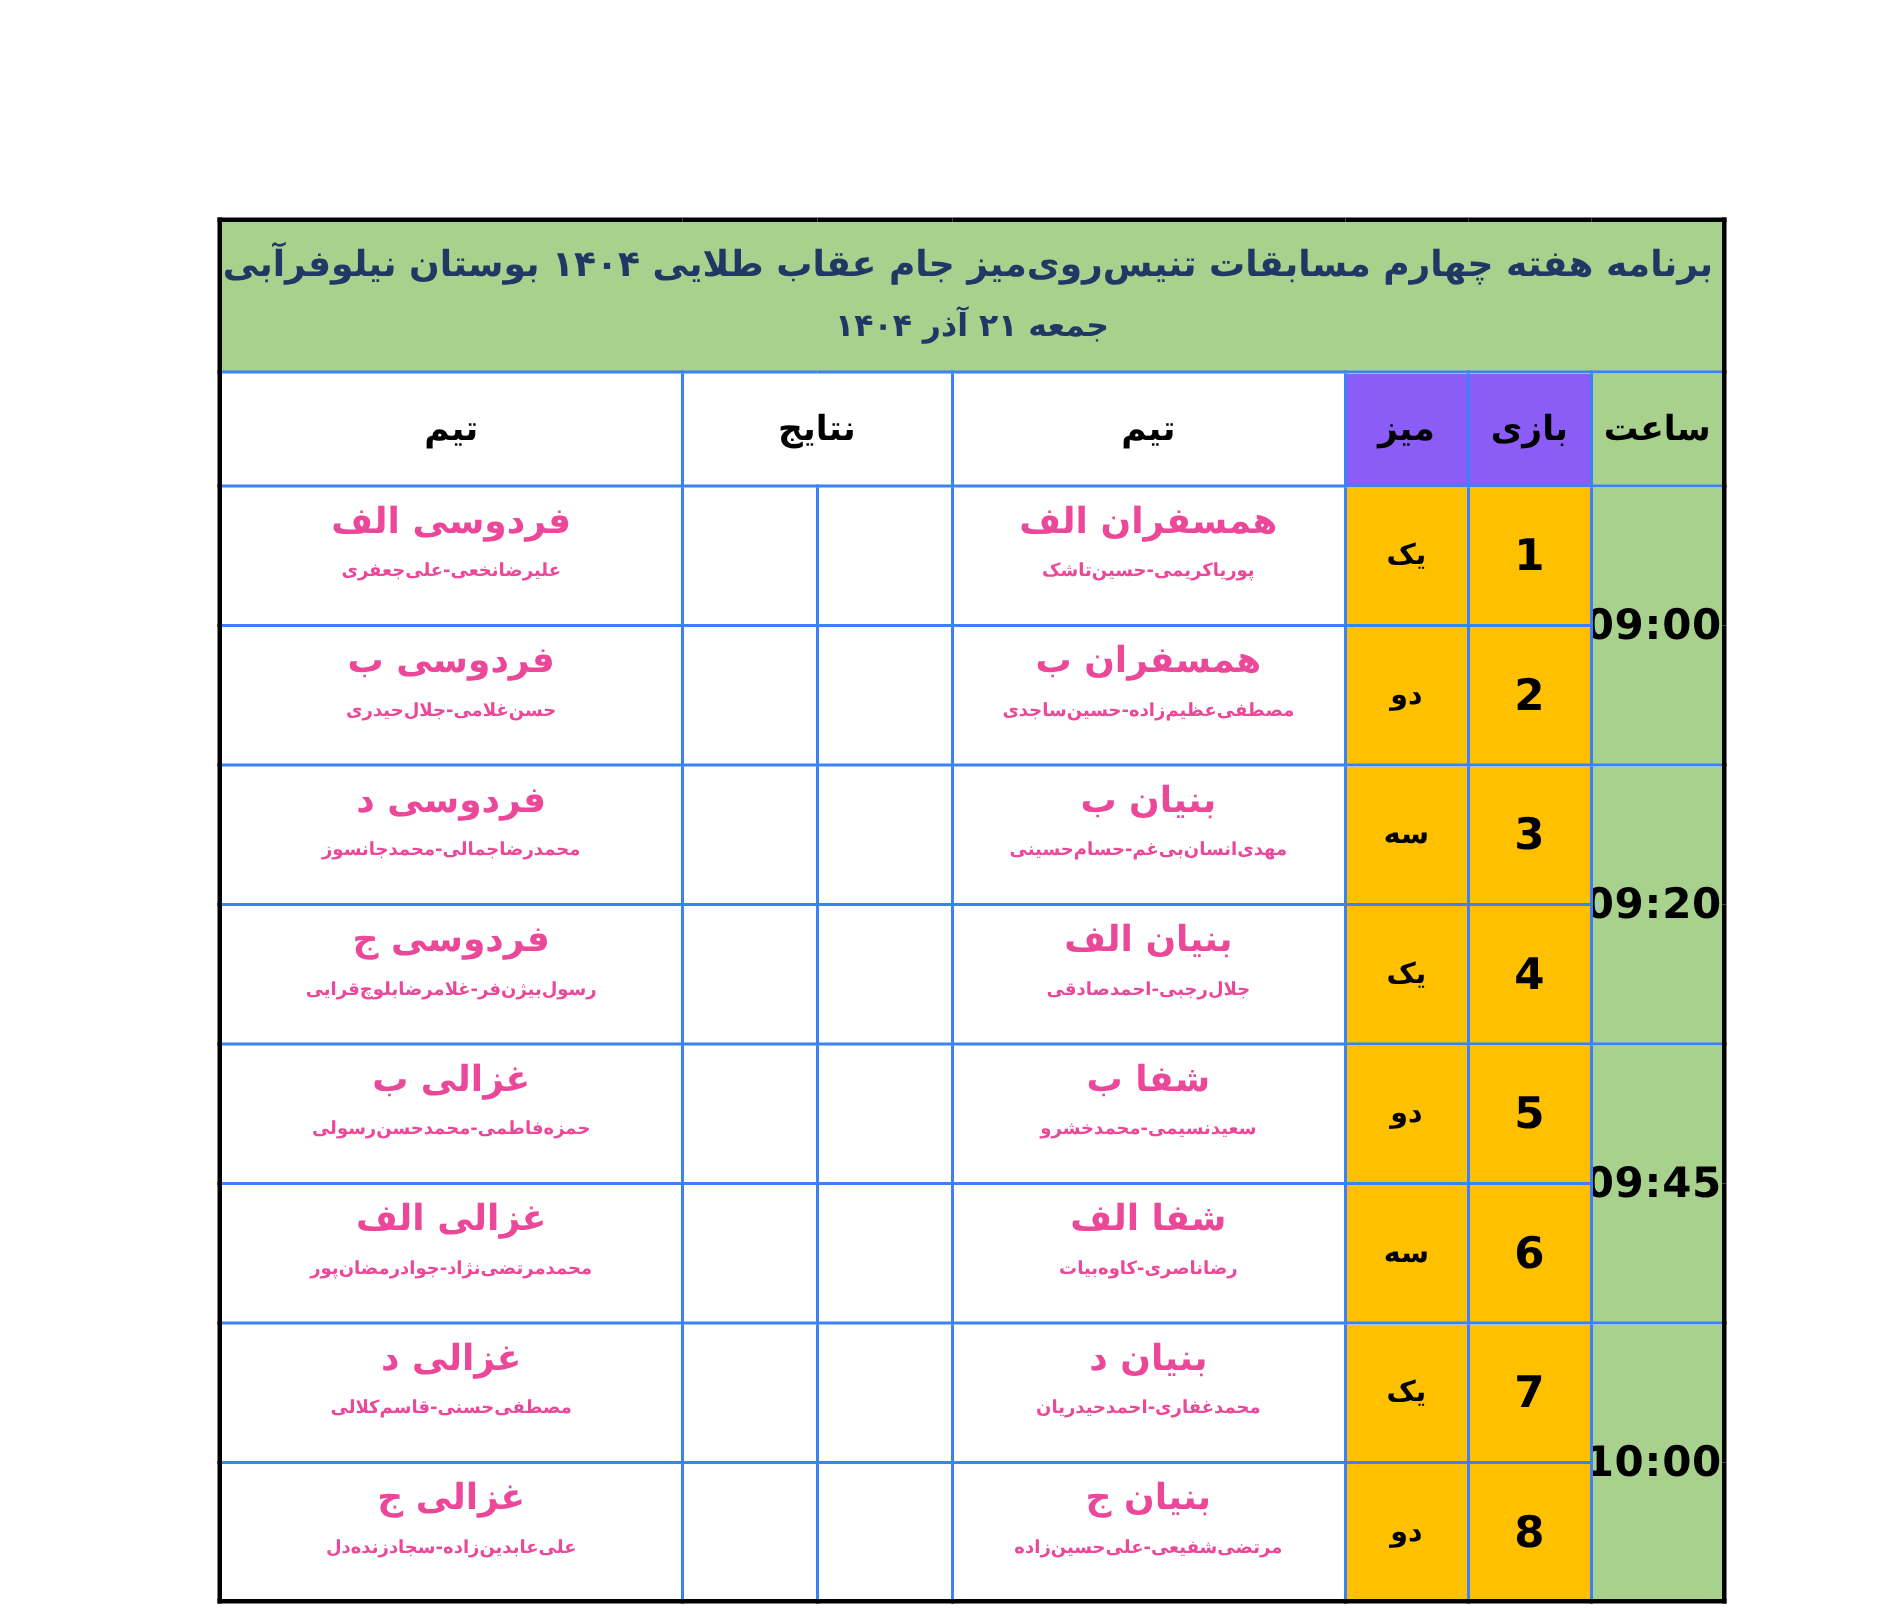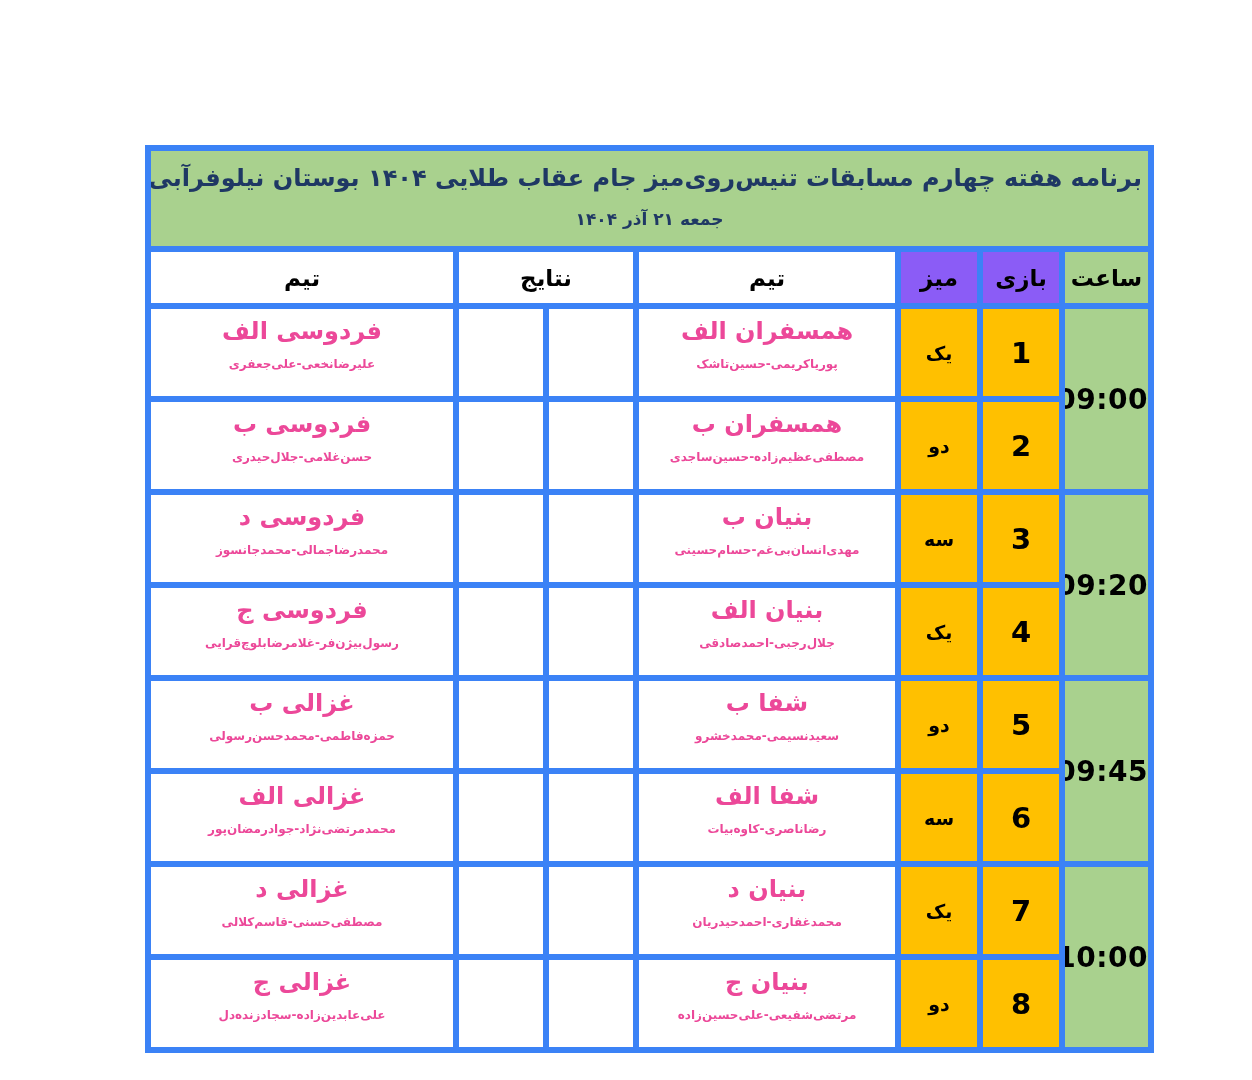--- a/index.html
+++ b/index.html
@@ -13,37 +13,37 @@
 
   table.schedule {
     position: absolute; left: 145px; top: 145px;
     border-collapse: collapse;
     table-layout: fixed;
     width: 1003px;
     direction: rtl;
     border: 3px solid #000;
   }
   table.schedule td, table.schedule th {
-    border: 6px solid #3b82f6;
+    border: 2px solid #3b82f6;
     font-weight: bold;
     text-align: center;
     overflow: hidden;
   }
 
   .title-row td {
     height: 101px;
     background: #a9d18e;
     color: #1f3864;
     vertical-align: middle;
     padding: 4px 6px;
   }
   .title-line1 { font-size: 24px; line-height: 40px; white-space: nowrap; }
-  .title-line2 { font-size: 17px; line-height: 42px; white-space: nowrap; }
-
-  .header-row th { height: 57px; background: #ffffff; font-size: 23px; color:#000; vertical-align: middle; }
+  .title-line2 { font-size: 21px; line-height: 42px; white-space: nowrap; }
+
+  .header-row th { height: 76px; background: #ffffff; font-size: 23px; color:#000; vertical-align: middle; }
   .header-row th.green  { background: #a9d18e; }
   .header-row th.orange { background: #8b5cf6; }
 
   tr.match-row td { height: 93px; }
 
   td.time-cell {
     background: #a9d18e;
     font-size: 28px;
     color: #000;
     vertical-align: middle;

